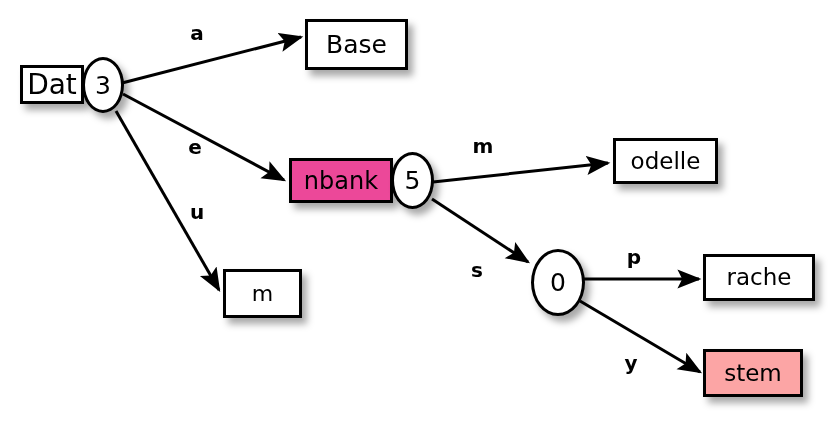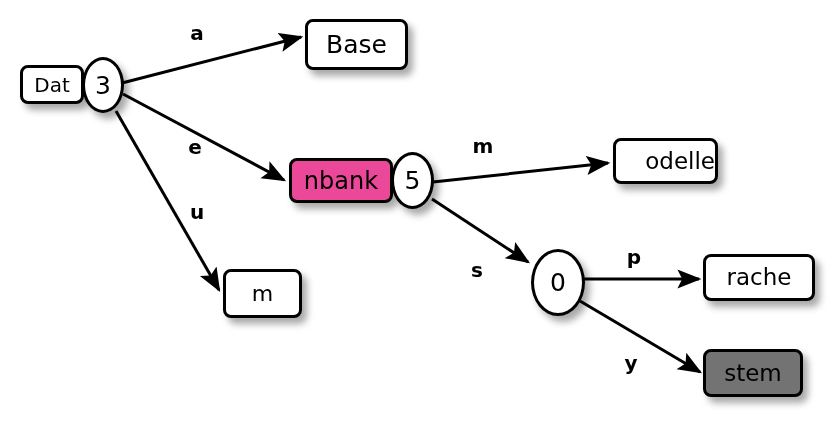--- a/index.html
+++ b/index.html
@@ -32,21 +32,21 @@
     background: #ffffff;
     border: 3px solid #000000;
     display: flex;
     align-items: center;
     justify-content: center;
     color: #000000;
     font-family: "DejaVu Sans", sans-serif;
     font-weight: 400;
   }
   .node.rect {
-    border-radius: 8px;
+    border-radius: 0;
     box-shadow: 5px 6px 7px rgba(0,0,0,0.34);
   }
   .node.ellipse {
     border-radius: 50%;
     box-shadow: 5px 6px 7px rgba(0,0,0,0.34);
   }
   .node-label {
     line-height: 1;
     white-space: nowrap;
     user-select: none;
@@ -81,47 +81,47 @@
         <line x1="123" y1="94" x2="284" y2="180" stroke="#000000" stroke-width="3" marker-end="url(#arrowhead)"></line>
         <line x1="116" y1="111" x2="219" y2="290" stroke="#000000" stroke-width="3" marker-end="url(#arrowhead)"></line>
         <line x1="433" y1="182" x2="608" y2="163" stroke="#000000" stroke-width="3" marker-end="url(#arrowhead)"></line>
         <line x1="432" y1="199" x2="528" y2="262" stroke="#000000" stroke-width="3" marker-end="url(#arrowhead)"></line>
         <line x1="584" y1="279" x2="699" y2="279" stroke="#000000" stroke-width="3" marker-end="url(#arrowhead)"></line>
         <line x1="580" y1="301" x2="700" y2="372" stroke="#000000" stroke-width="3" marker-end="url(#arrowhead)"></line>
       </g>
   </svg>
   <div id="nodes-group">
       <div class="node rect" style="left: 20px; top: 65px; width: 64px; height: 39px; border-color: rgb(0, 0, 0); background: rgb(255, 255, 255); z-index: 3;">
-        <span class="node-label" style="font-size: 20px;">Dat</span>
+        <span class="node-label" style="font-size: 28px;">Dat</span>
       </div>
       <div class="node ellipse" style="left: 82px; top: 57px; width: 42px; height: 56px; border-color: rgb(0, 0, 0); background: rgb(255, 255, 255); z-index: 4;">
         <span class="node-label" style="font-size: 25px;">3</span>
       </div>
       <div class="node rect" style="left: 305px; top: 19px; width: 103px; height: 51px; border-color: rgb(0, 0, 0); background: rgb(255, 255, 255); z-index: 3;">
         <span class="node-label" style="font-size: 25px;">Base</span>
       </div>
       <div class="node rect" style="left: 289px; top: 158px; width: 104px; height: 45px; border-color: rgb(0, 0, 0); background: #ec4899; z-index: 3;">
         <span class="node-label" style="font-size: 24px;">nbank</span>
       </div>
       <div class="node ellipse" style="left: 391px; top: 152px; width: 43px; height: 57px; border-color: rgb(0, 0, 0); background: rgb(255, 255, 255); z-index: 4;">
         <span class="node-label" style="font-size: 25px;">5</span>
       </div>
       <div class="node rect" style="left: 223px; top: 269px; width: 79px; height: 49px; border-color: rgb(0, 0, 0); background: rgb(255, 255, 255); z-index: 3;">
         <span class="node-label" style="font-size: 22px;">m</span>
       </div>
-      <div class="node rect" style="left: 613px; top: 138px; width: 105px; height: 46px; border-color: rgb(0, 0, 0); background: rgb(255, 255, 255); z-index: 3; justify-content: flex-end;">
+      <div class="node rect" style="left: 613px; top: 138px; width: 105px; height: 46px; border-color: rgb(0, 0, 0); background: rgb(255, 255, 255); z-index: 3;">
         <span class="node-label" style="font-size: 23px;">odelle</span>
       </div>
       <div class="node ellipse" style="left: 531px; top: 249px; width: 54px; height: 67px; border-color: rgb(0, 0, 0); background: rgb(255, 255, 255); z-index: 4;">
         <span class="node-label" style="font-size: 25px;">0</span>
       </div>
       <div class="node rect" style="left: 703px; top: 254px; width: 112px; height: 47px; border-color: rgb(0, 0, 0); background: rgb(255, 255, 255); z-index: 3;">
         <span class="node-label" style="font-size: 23px;">rache</span>
       </div>
-      <div class="node rect" style="left: 703px; top: 349px; width: 100px; height: 48px; border-color: rgb(0, 0, 0); background: #737373; z-index: 3;">
+      <div class="node rect" style="left: 703px; top: 349px; width: 100px; height: 48px; border-color: rgb(0, 0, 0); background: #fca5a5; z-index: 3;">
         <span class="node-label" style="font-size: 23px;">stem</span>
       </div>
     </div>
   <div id="edge-labels-group">
       <div class="edge-label" style="left: 197px; top: 33px;">a</div>
       <div class="edge-label" style="left: 195px; top: 147px;">e</div>
       <div class="edge-label" style="left: 197px; top: 212px;">u</div>
       <div class="edge-label" style="left: 483px; top: 146px;">m</div>
       <div class="edge-label" style="left: 477px; top: 270px;">s</div>
       <div class="edge-label" style="left: 634px; top: 257px;">p</div>

